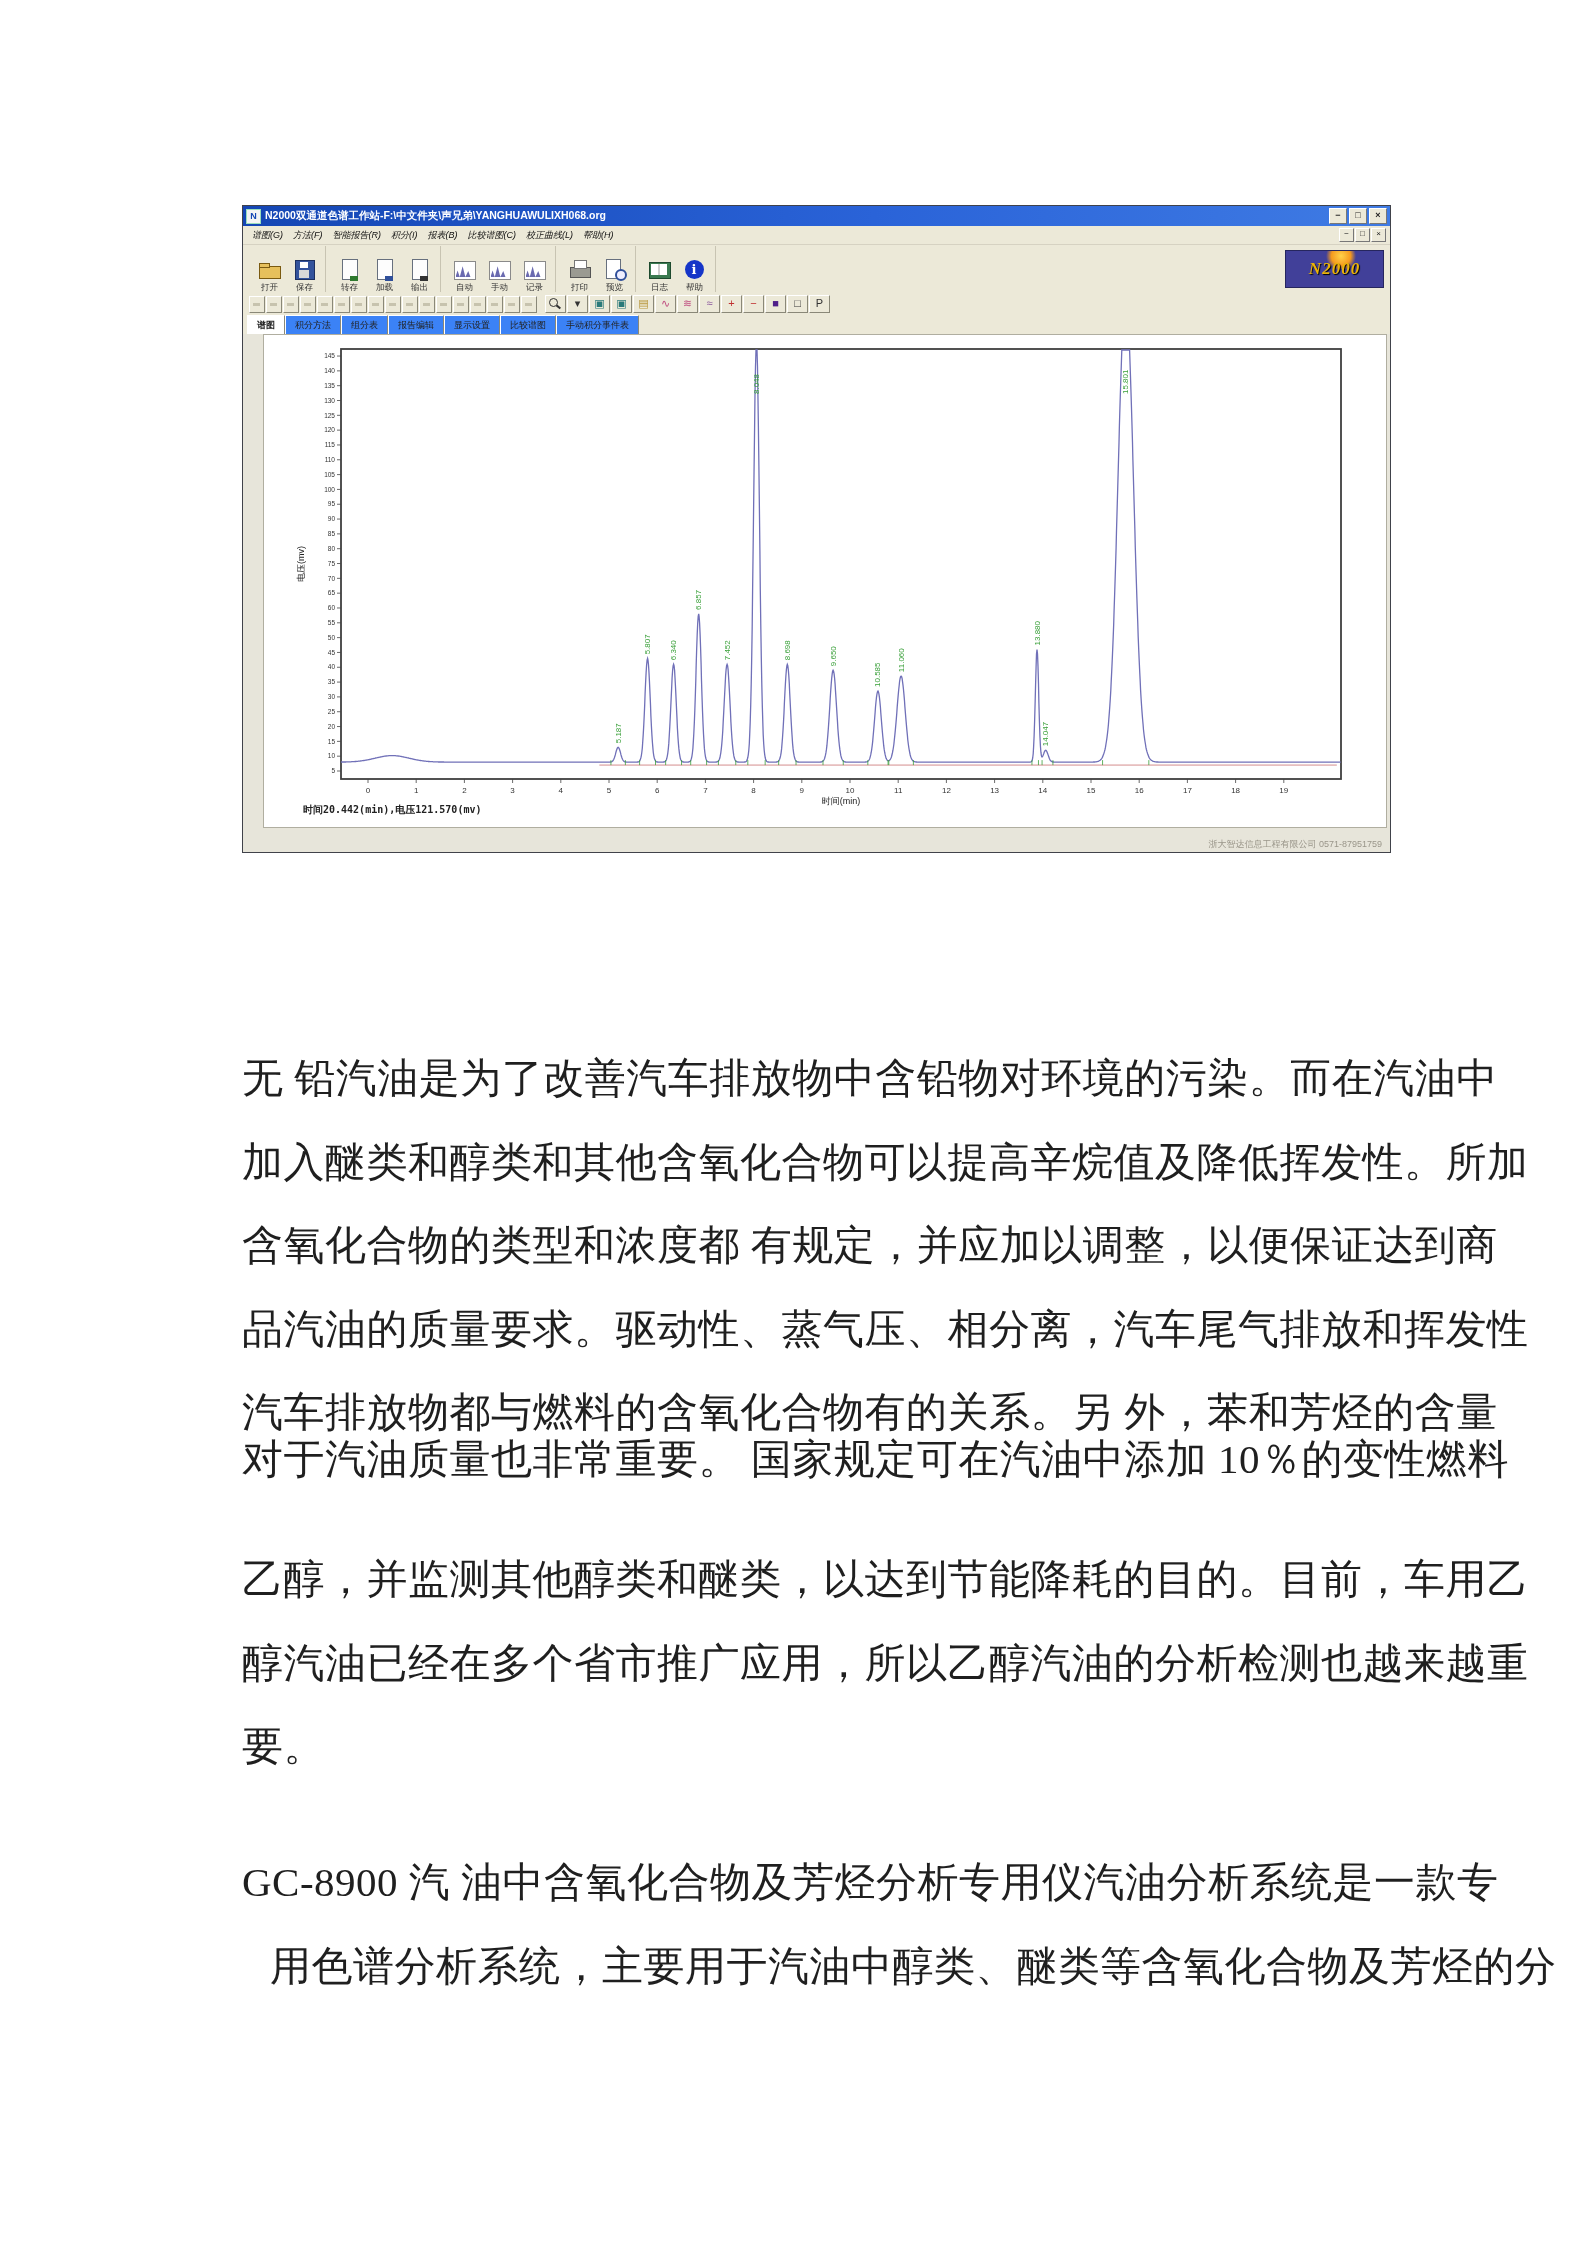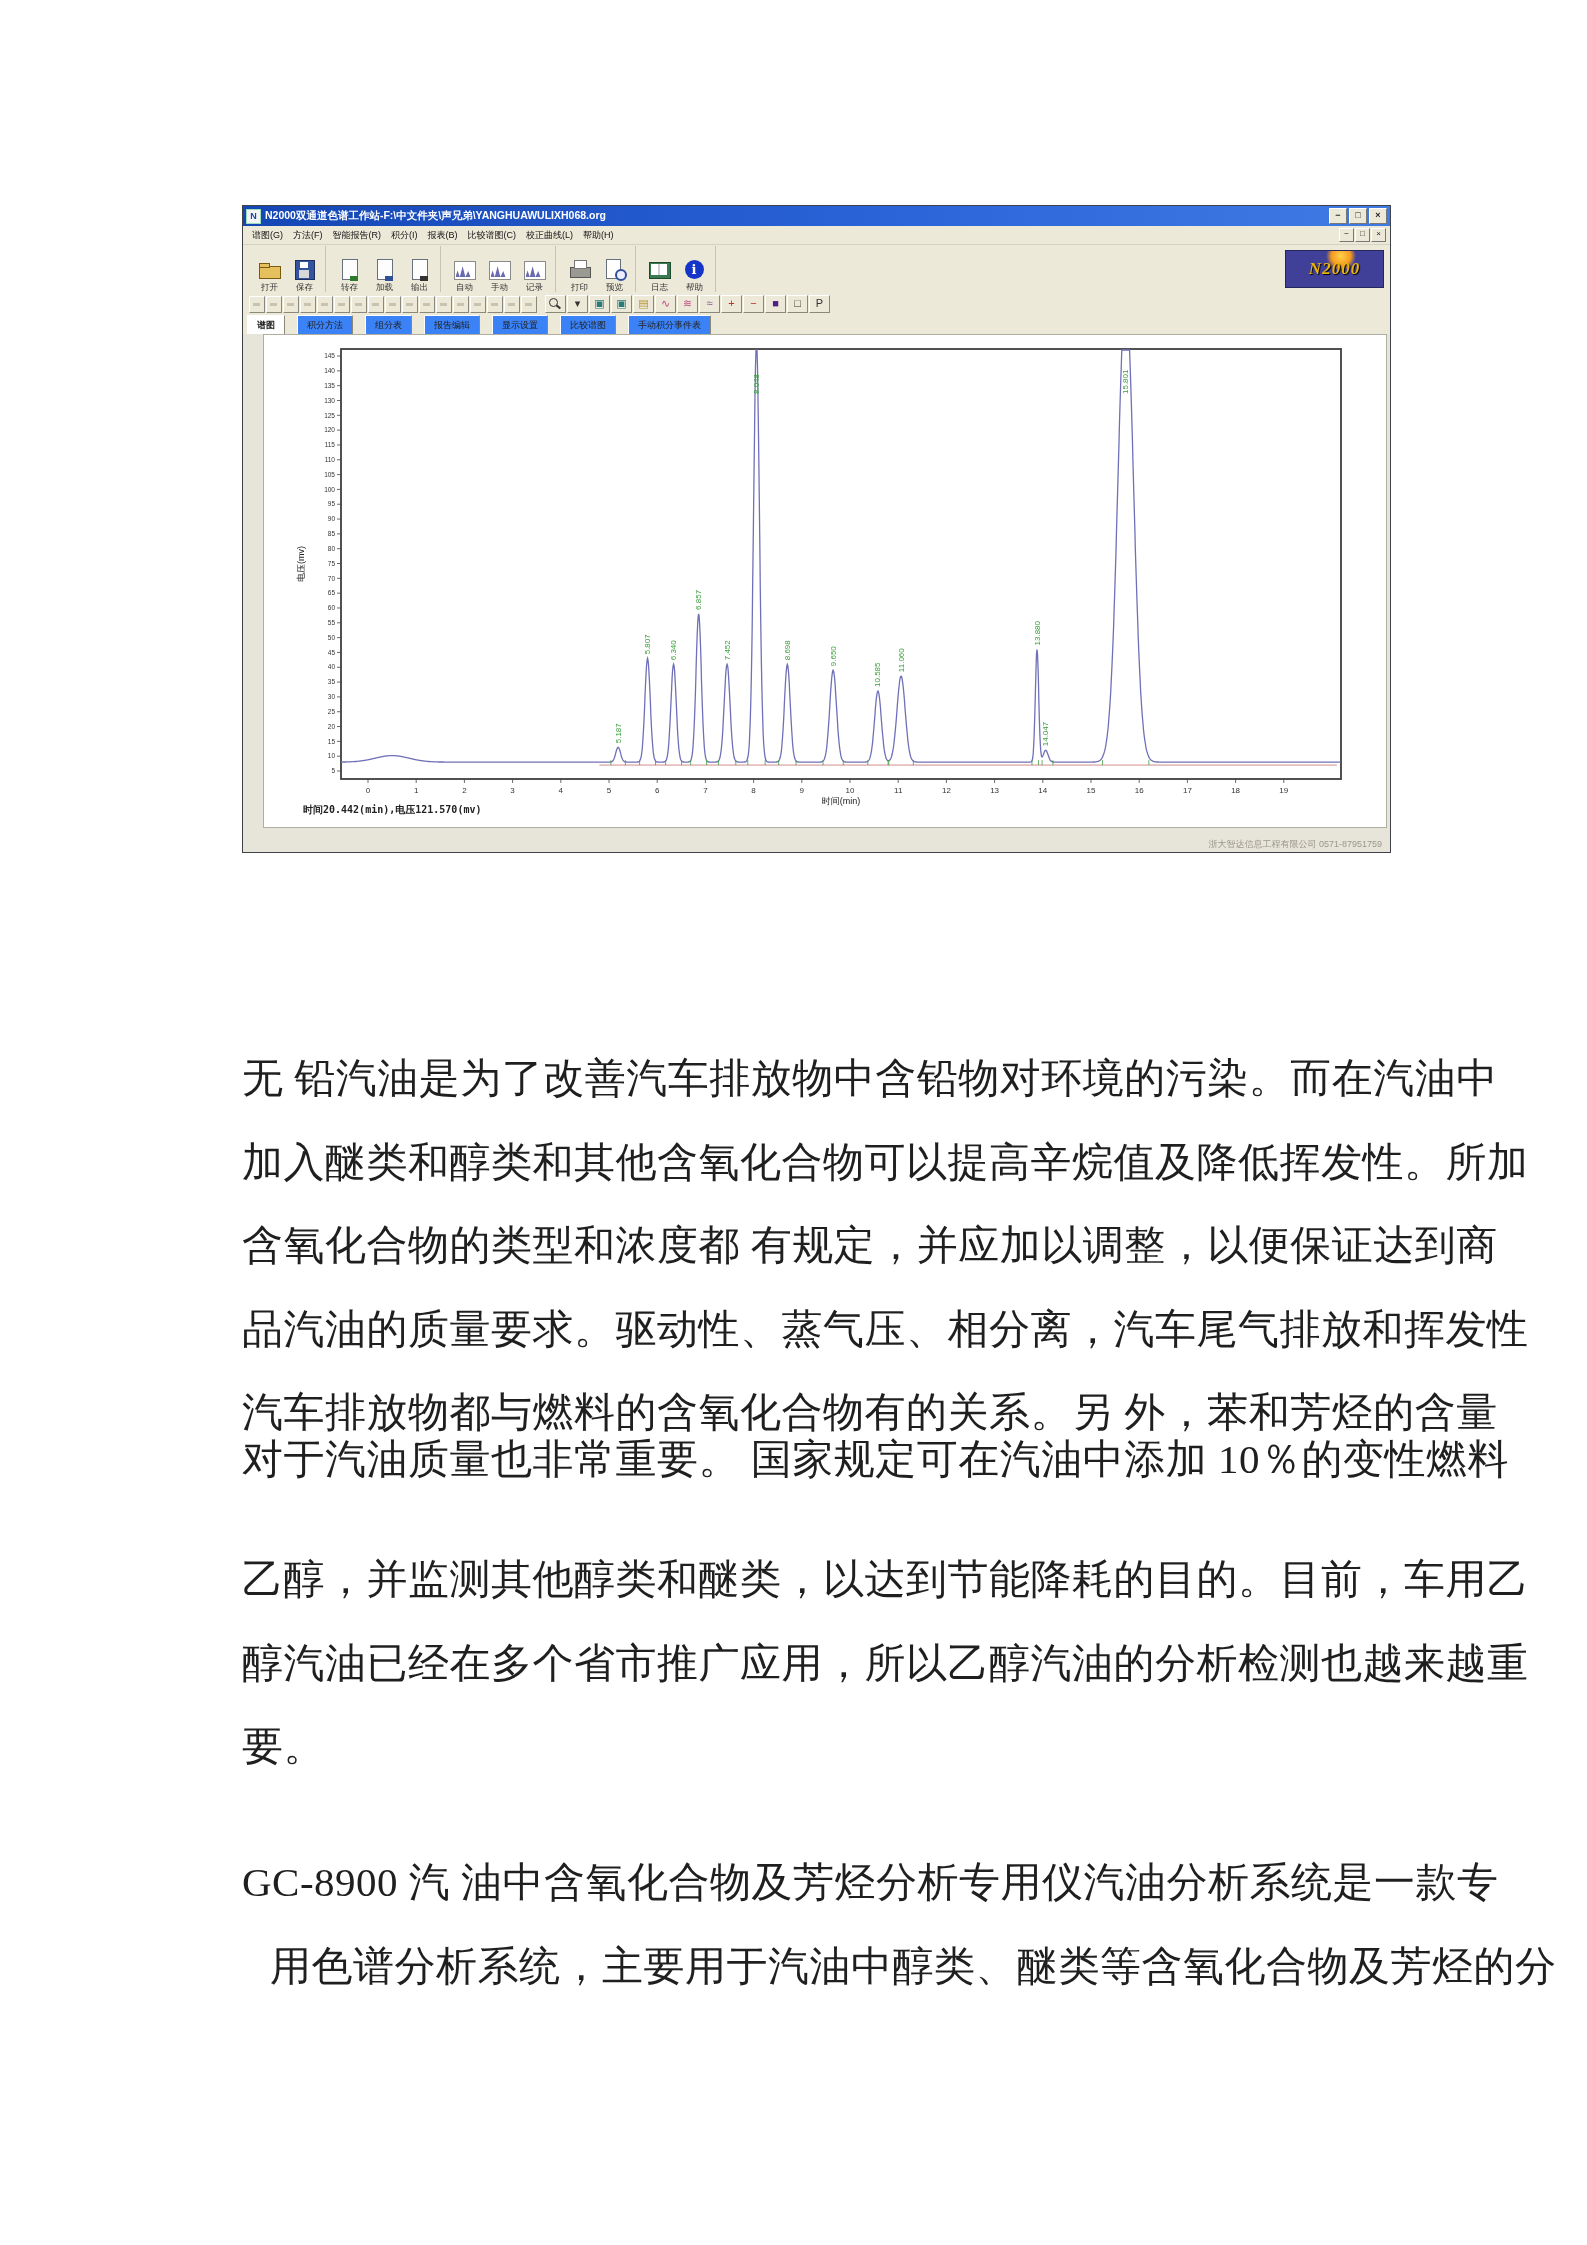--- a/index.html
+++ b/index.html
@@ -14,21 +14,21 @@
     display:flex;align-items:center;padding:0 3px;color:#fff;}
   .title-app-icon{width:13px;height:13px;background:#f4f4f4;border:1px solid #9db;
     color:#1446b4;font-size:9px;font-weight:bold;text-align:center;line-height:13px;margin-right:4px;flex:0 0 auto;}
   .title-text{font-size:10.5px;font-weight:bold;white-space:nowrap;overflow:hidden;flex:1 1 auto;}
   .winbtns{display:flex;gap:2px;flex:0 0 auto;}
   .winbtn{width:16px;height:14px;background:#ece9d8;border:1px solid #fff;
     border-right-color:#777;border-bottom-color:#777;font-size:9px;line-height:12px;
     text-align:center;color:#222;font-weight:bold;}
   .menubar{position:absolute;left:0;top:20px;right:0;height:18px;background:#ece9d8;
     border-bottom:1px solid #d6d2c2;display:flex;align-items:center;padding:0 4px;}
-  .menu-item{padding:6px 5px;color:#111;font-size:9px;white-space:nowrap;}
+  .menu-item{padding:6px 5px;color:#111;font-size:9px;white-space:nowrap;font-style:italic;}
   .mdi-btns{margin-left:auto;display:flex;gap:1px;}
   .mdi-btn{width:13px;height:12px;background:#ece9d8;border:1px solid #fff;
     border-right-color:#777;border-bottom-color:#777;font-size:8px;line-height:10px;text-align:center;color:#222;}
 
   .toolbar{position:absolute;left:0;top:38px;right:0;height:50px;display:flex;align-items:center;padding:0 6px;}
   .tb-group{display:flex;border-right:1px solid #c8c4b2;padding:0 3px;margin-right:3px;}
   .tbtn{width:35px;height:46px;display:flex;flex-direction:column;align-items:center;justify-content:flex-start;padding-top:13px;box-sizing:border-box;}
   .tbicon{width:24px;height:22px;position:relative;margin-bottom:2px;}
   .tblabel{font-size:8.5px;color:#333;line-height:9px;}
 
@@ -72,21 +72,21 @@
   .toolbar2{position:absolute;left:0;top:88px;right:0;height:20px;display:flex;align-items:center;padding:0 6px;gap:1px;}
   .ch-btn{width:14px;height:15px;background:#ece9d8;border:1px solid #fff;border-right-color:#8a8878;border-bottom-color:#8a8878;
     position:relative;}
   .ch-btn::after{content:"";position:absolute;left:3px;top:6px;width:7px;height:3px;background:#c7c3ae;}
   .tool-sep{width:6px;height:1px;}
   .tool-btn{min-width:17px;height:16px;background:#ece9d8;border:1px solid #fff;border-right-color:#8a8878;border-bottom-color:#8a8878;
     font-size:11px;line-height:14px;text-align:center;padding:0 1px;position:relative;}
   .tool-zoom-glyph::before{content:"";position:absolute;left:3px;top:2px;width:7px;height:7px;border:1.6px solid #333;border-radius:50%;}
   .tool-zoom-glyph::after{content:"";position:absolute;left:10px;top:10px;width:5px;height:1.8px;background:#333;transform:rotate(40deg);}
 
-  .tabbar{position:absolute;left:0;top:108px;right:0;height:20px;display:flex;align-items:flex-end;padding:0 4px;gap:12px;
+  .tabbar{position:absolute;left:0;top:108px;right:0;height:20px;display:flex;align-items:flex-end;padding:0 4px;gap:0;
     border-bottom:1px solid #b8b4a2;}
   .tab{padding:3px 9px 2px;font-size:9px;color:#222;background:#3b82f6;border:1px solid #fff;
     border-right-color:#8a8878;border-bottom:none;white-space:nowrap;}
   .tab.active{background:#ffffff;font-weight:bold;}
 
   .content-area{position:absolute;left:0;top:128px;right:0;bottom:0;background:#e7e5da;}
   .chart-panel{position:absolute;left:20px;top:0;width:1124px;height:494px;background:#ffffff;border:1px solid #b0aea0;box-sizing:border-box;}
   .chart-svg{position:absolute;left:0;top:-128px;width:1149px;height:648px;pointer-events:none;}
   .status-line{position:absolute;left:60px;top:469px;font-size:10px;color:#222;
     font-family:"DejaVu Sans Mono",monospace;letter-spacing:0;font-weight:bold;}

